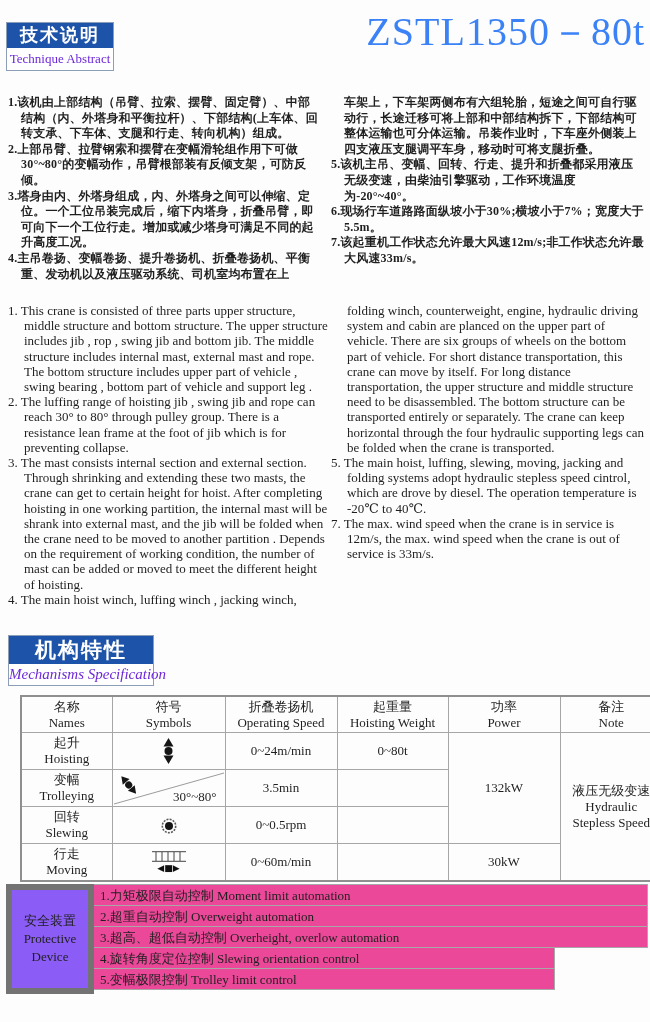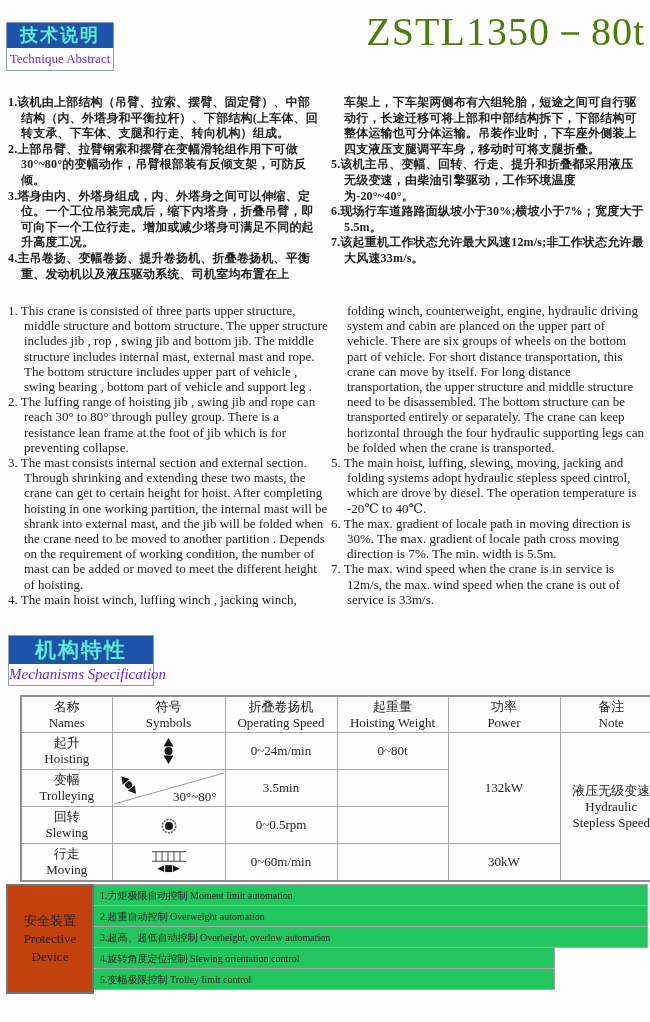--- a/index.html
+++ b/index.html
@@ -5,34 +5,34 @@
   html,body { margin:0; padding:0; background:#ffffff; }
   .page {
     position:relative; width:650px; height:1022px; overflow:hidden;
     background:#fdfdfd; color:#1f1f1f;
     font-family:"Liberation Serif","DejaVu Serif",serif;
   }
 
   
   .header-box { position:absolute; border:1px solid #8c9db8; background:#fff; }
   .hb-zh {
-    background:#1d53a8; color:#5eead4; text-align:center; font-weight:bold;
+    background:#1d53a8; color:#ffffff; text-align:center; font-weight:bold;
     letter-spacing:2px;
   }
   .hb-en { background:#ffffff; text-align:center; color:#6d28d9; white-space:nowrap; }
   .box-technique { left:6px; top:22px; width:106px; }
   .box-technique .hb-zh { font-size:18px; height:25px; line-height:25px; }
   .box-technique .hb-en { font-size:13px; height:22px; line-height:22px; }
   .box-mech { left:8px; top:635px; width:144px; }
   .box-mech .hb-zh { font-size:21px; height:28px; line-height:28px; }
   .box-mech .hb-en { font-size:15px; height:21px; line-height:21px;font-style:italic; }
 
   .doc-title {
     position:absolute; top:4px; right:5px; font-size:40px; letter-spacing:1px;
-    color:#4d7c0f; white-space:nowrap;
+    color:#3b82f6; white-space:nowrap;
   }
 
   
   .txtcol { position:absolute; }
   .txtcol p { margin:0; }
   .zhcol p {
     font-size:12px; line-height:15.6px; font-weight:bold;
     padding-left:13px; text-indent:-13px; letter-spacing:0.2px;
   }
   .zhcol p.cont { text-indent:0; }
@@ -69,29 +69,29 @@
   .range-label { position:absolute; right:8px; bottom:1px; font-size:13px; }
   .track-wrap { line-height:10px; }
   .track-arrows {
     font-family:"DejaVu Sans",sans-serif; font-size:9px; line-height:10px;
     letter-spacing:0px; color:#111;
   }
 
   
   .prot { position:absolute; left:6px; top:884px; width:642px; display:flex; }
   .prot-label {
-    width:88px; height:110px; border:2px solid #737373; box-sizing:border-box;
+    width:88px; height:110px; border:6px solid #737373; box-sizing:border-box;
     display:flex; flex-direction:column; justify-content:center; align-items:center;
-    font-size:13px; line-height:18px; background:#c2410c;
+    font-size:13px; line-height:18px; background:#8b5cf6;
   }
   .prot-rows { display:flex; flex-direction:column; }
   .prot-row {
     height:22px; line-height:21px; box-sizing:border-box;
     border:1px solid #a8a8a8; border-left:none; margin-top:-1px;
-    font-size:10px; padding-left:6px; background:#22c55e; white-space:nowrap; overflow:hidden;
+    font-size:13px; padding-left:6px; background:#ec4899; white-space:nowrap; overflow:hidden;
   }
   .prot-row.first { margin-top:0; }
   .prot-row.w-full  { width:554px; }
   .prot-row.w-short { width:461px; }
 </style>
 </head>
 <body>
 
 <div class="page">
 
@@ -117,21 +117,20 @@
 
   <div class="txtcol encol col-en-left">
     <p>1. This crane is consisted of three parts upper structure, middle structure and bottom structure. The upper structure includes jib , rop , swing jib and bottom jib. The middle structure includes internal mast, external mast and rope. The bottom structure includes upper part of vehicle , swing bearing , bottom part of vehicle and support leg .</p>
     <p>2. The luffing range of hoisting jib , swing jib and rope can reach 30° to 80° through pulley group. There is a resistance lean frame at the foot of jib which is for preventing collapse.</p>
     <p>3. The mast consists internal section and external section. Through shrinking and extending these two masts, the crane can get to certain height for hoist. After completing hoisting in one working partition, the internal mast will be shrank into external mast, and the jib will be folded when the crane need to be moved to another partition . Depends on the requirement of working condition, the number of mast can be added or moved to meet the different height of hoisting.</p>
     <p>4. The main hoist winch, luffing winch , jacking winch,</p>
   </div>
   <div class="txtcol encol col-en-right">
     <p class="cont">folding winch,  counterweight, engine, hydraulic driving system and cabin are planced on the upper part of vehicle. There are six groups of wheels on the bottom part of vehicle. For short distance transportation, this crane can move by itself. For long distance transportation, the upper structure and middle structure need to be disassembled. The bottom structure can be transported entirely or separately. The crane can keep horizontal through the four hydraulic supporting legs can be folded when the crane is transported.</p>
     <p>5. The main hoist, luffing, slewing, moving, jacking and folding systems adopt hydraulic stepless speed cintrol, which are drove by diesel. The operation temperature is -20℃ to 40℃.</p>
-    <p>6. The max. gradient of locale path in moving direction is 30%. The max. gradient of locale path cross moving direction is 7%. The min. width is 5.5m.</p>
     <p>7. The max. wind speed when the crane is in service is 12m/s, the max. wind speed when the crane is out of service is 33m/s.</p>
   </div>
 
   <div class="header-box box-mech">
     <div class="hb-zh">机构特性</div>
     <div class="hb-en">Mechanisms Specification</div>
   </div>
 
   <table class="spec">
     <colgroup>

